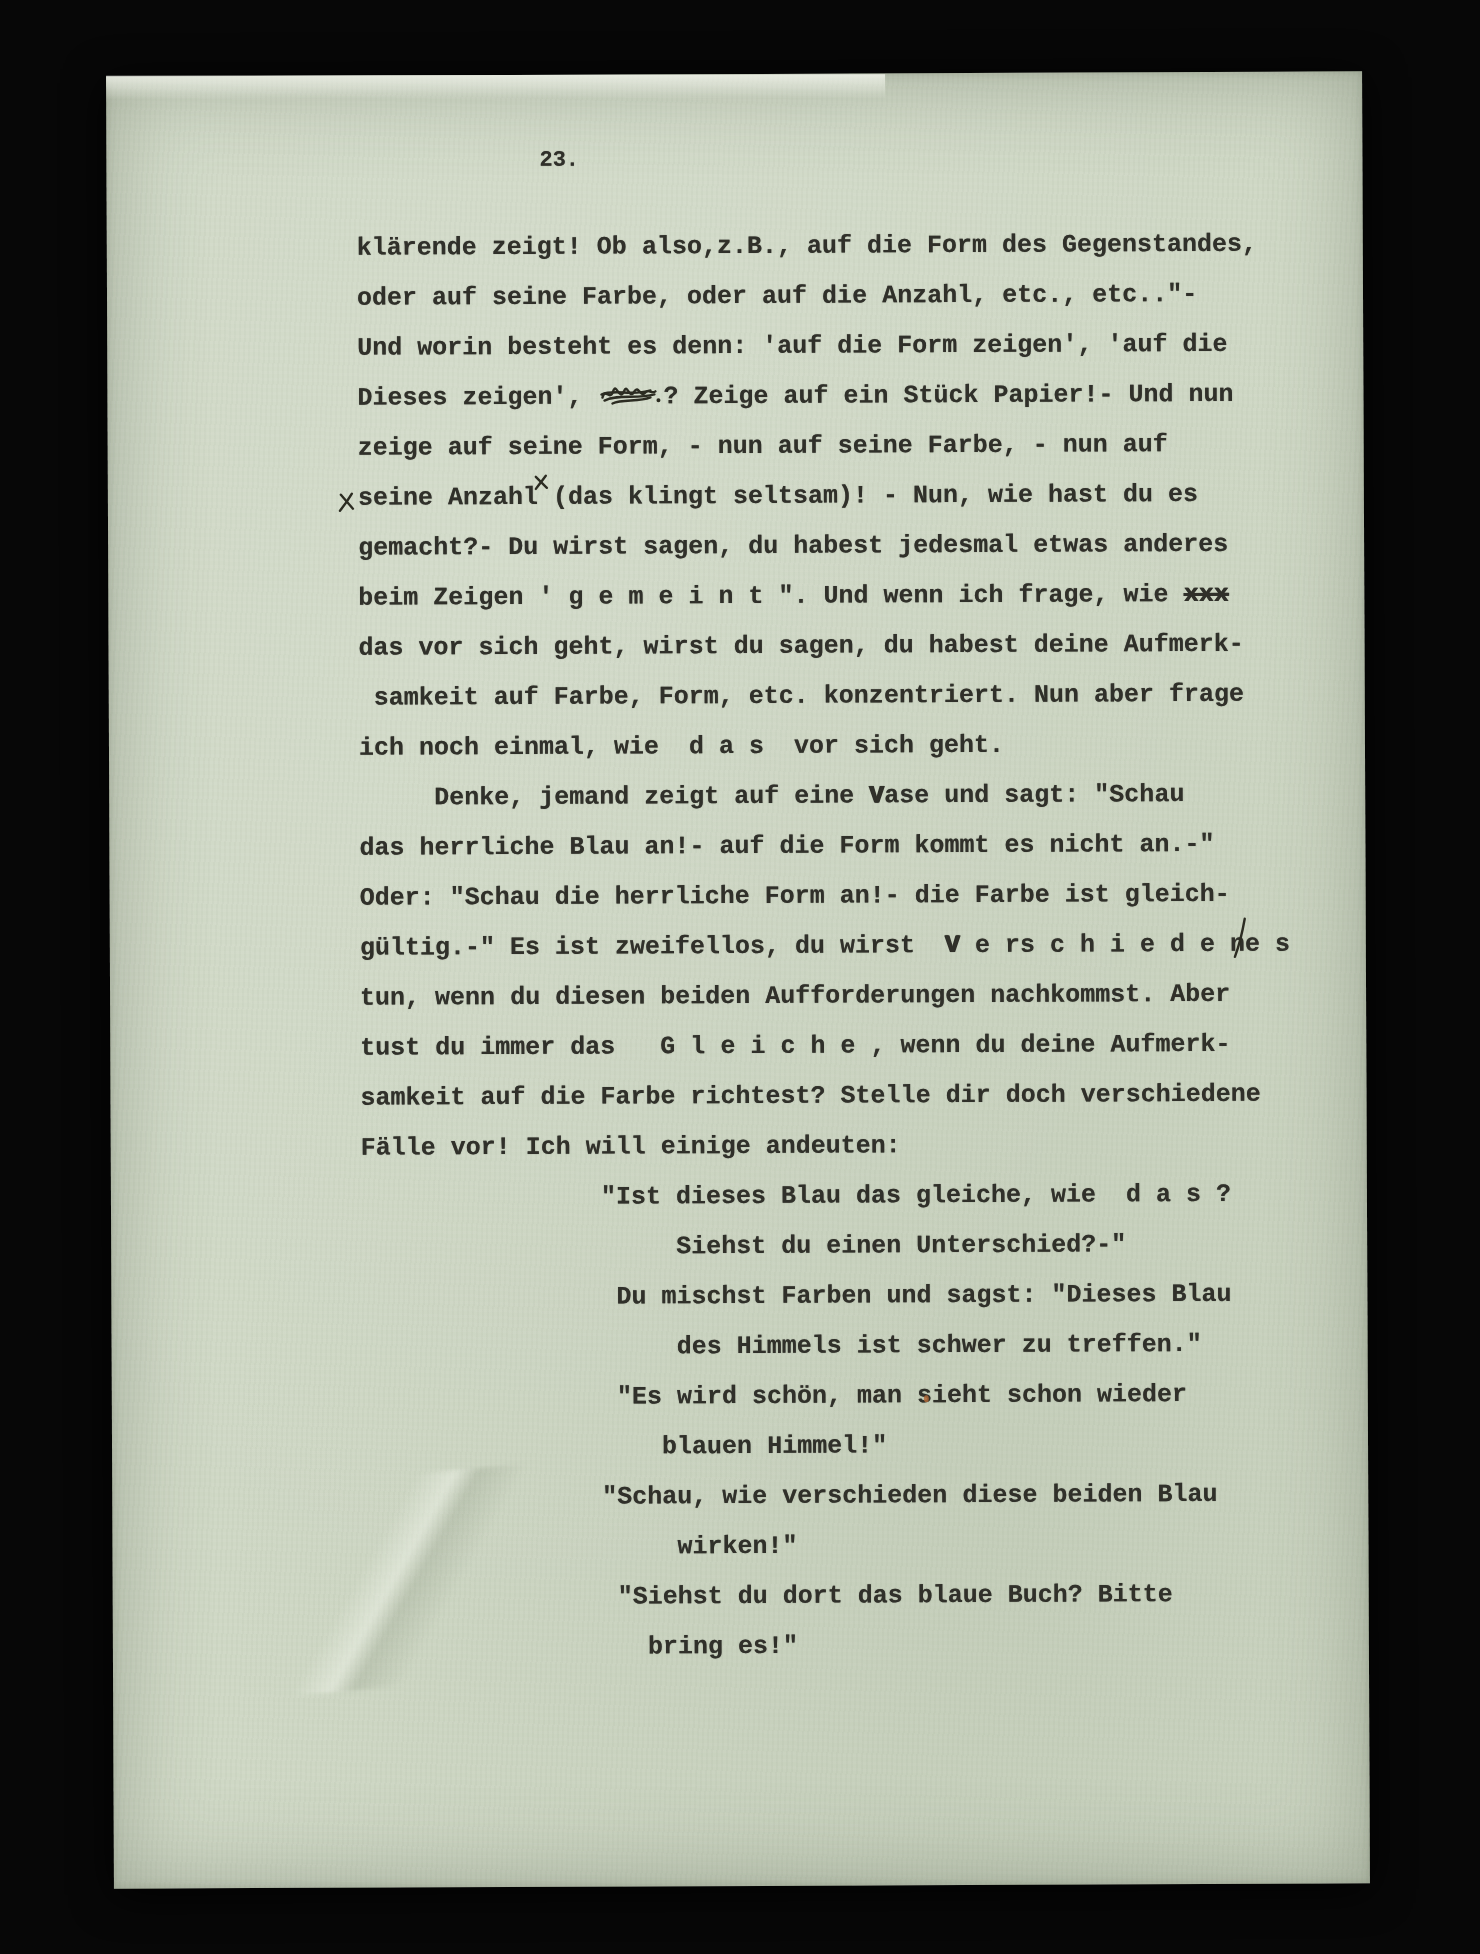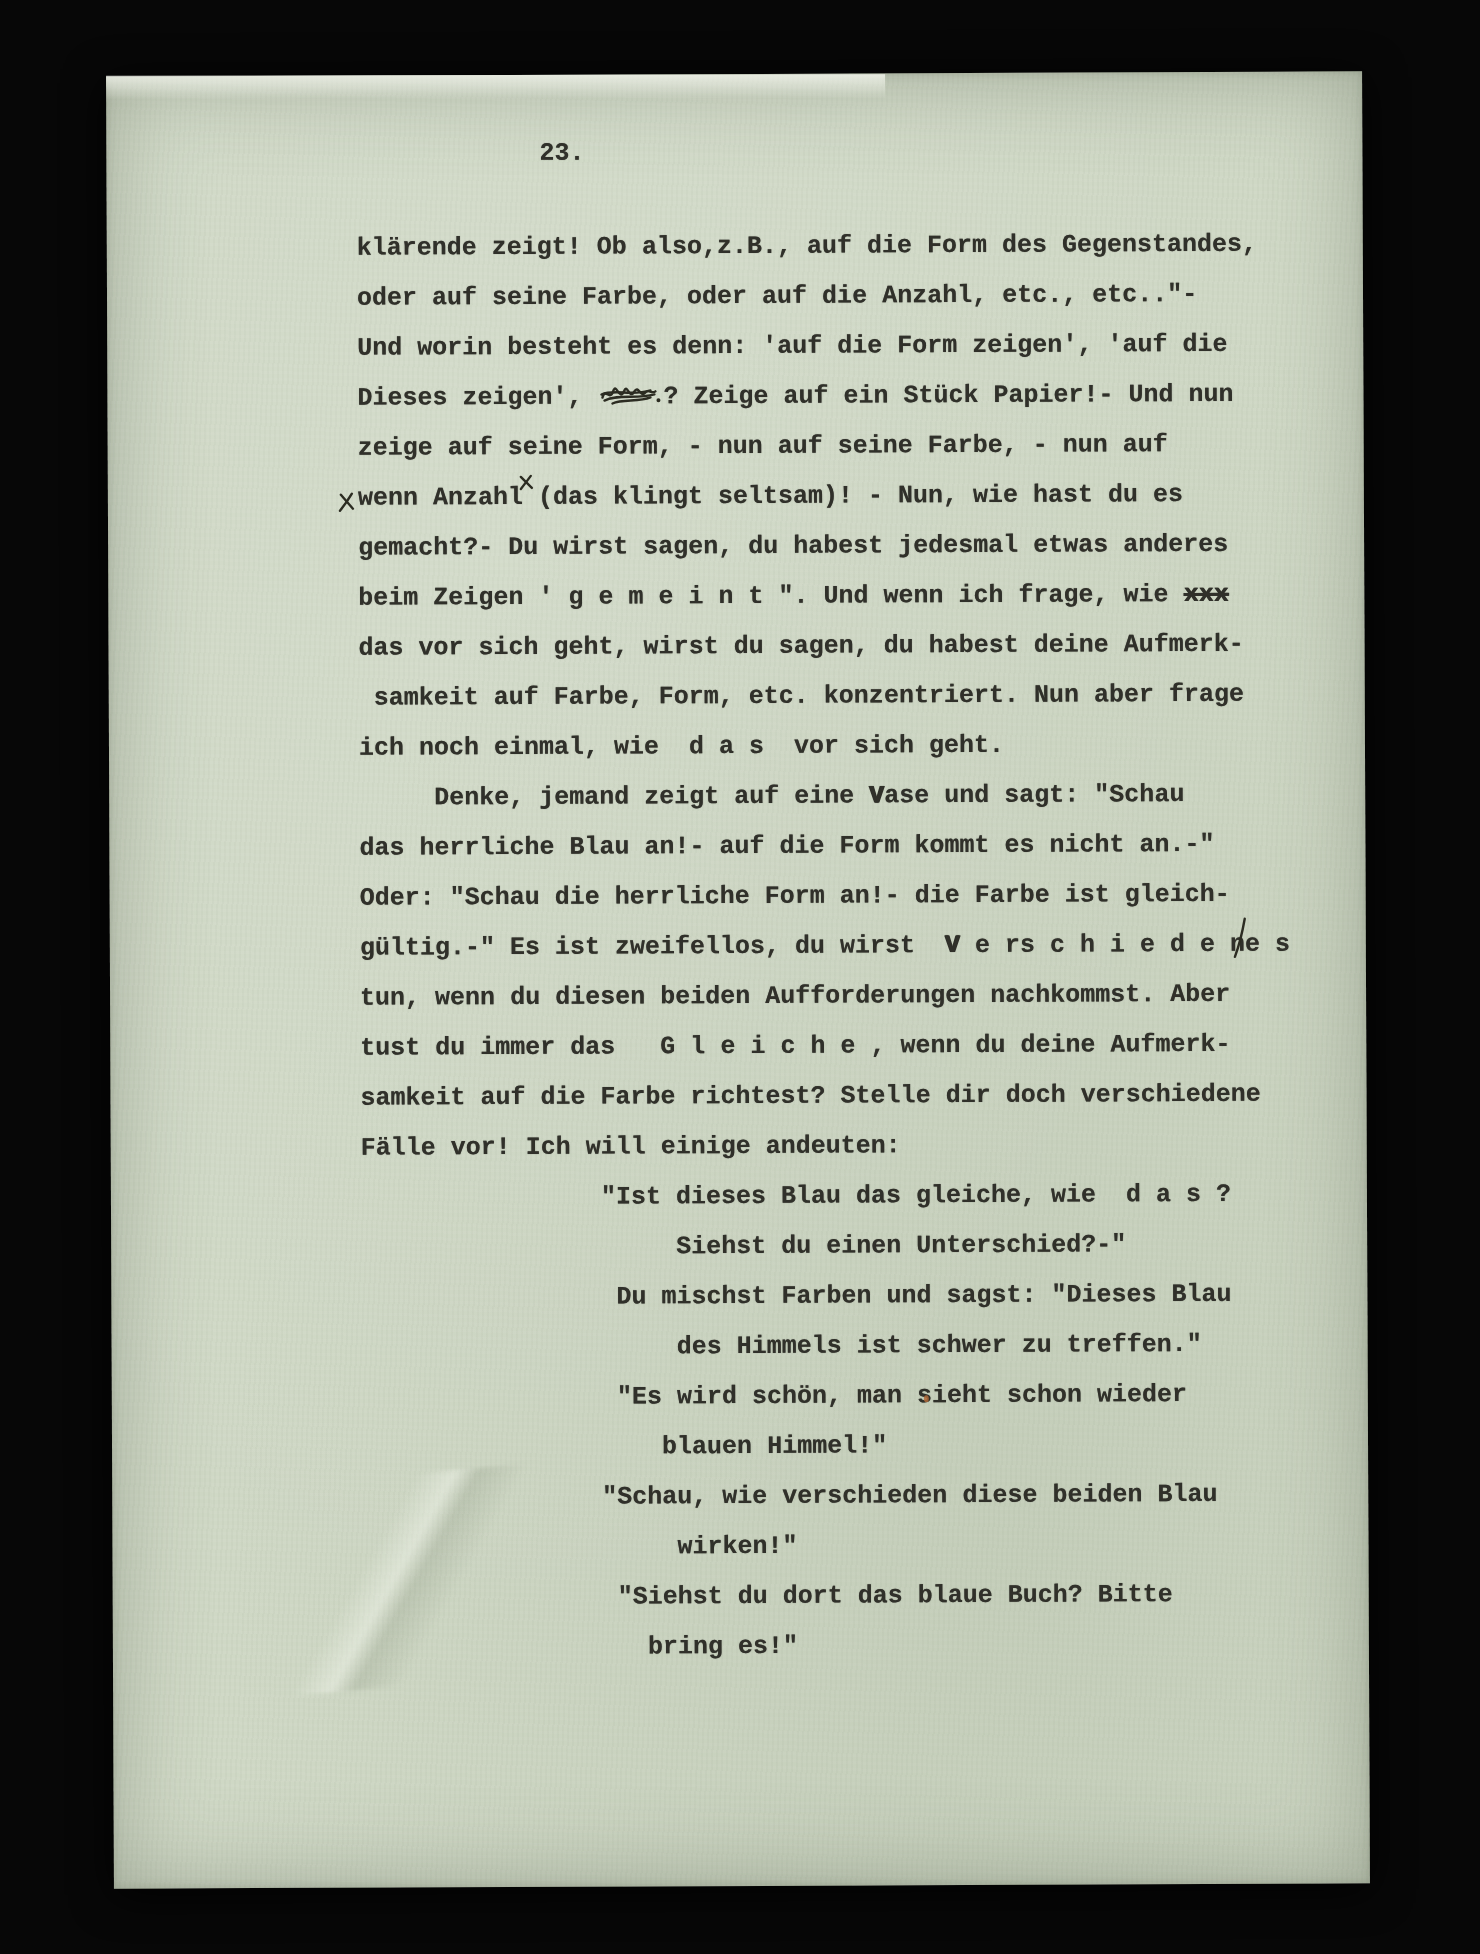--- a/index.html
+++ b/index.html
@@ -38,22 +38,22 @@
     background:linear-gradient(125deg, transparent 40%, rgba(242,246,236,0.45) 48%, rgba(108,120,98,0.18) 53%, transparent 63%);
     filter:blur(2px);
     transform:rotate(-5deg);
   }
   .speck{
     position:absolute;left:812px;top:1322px;
     width:5px;height:7px;border-radius:50%;
     background:#b06a3a;opacity:0.85;
   }
   .page-number{
-    position:absolute;left:433px;top:64px;
-    font-size:25px;font-weight:700;
+    position:absolute;left:433px;top:73px;
+    font-size:22px;font-weight:700;
     color:#30302a;
     text-shadow:0 0 0.8px rgba(48,48,42,0.7);
   }
   .text-block{
     position:absolute;left:250px;top:148px;
     width:1000px;
   }
   .tline{
     white-space:pre;
     height:50px;line-height:50px;
@@ -96,21 +96,21 @@
     <path d="M4 16 C7 5,11 21,15 9 C18 1,21 21,26 9 C29 2,31 19,36 10 C40 3,42 17,47 11 C50 7,53 13,57 10"></path>
     <path d="M3 13 C16 7,33 15,52 9"></path>
     <path d="M6 19 C20 12,38 18,56 13"></path>
     <path d="M14 22 C24 17,40 21,52 16"></path>
     <circle cx="60" cy="19" r="2"></circle>
   </svg></span><span>? Zeige auf ein Stück Papier!- Und nun</span></div>
       <div class="tline"><span>zeige auf seine Form, - nun auf seine Farbe, - nun auf</span></div>
       <div class="tline"><span class="mk ins-low"><svg width="18" height="22" viewBox="0 0 18 22">
     <path d="M3 4 L15 18"></path>
     <path d="M14 3 C11 8,7 14,2 20"></path>
-  </svg></span><span>wenn Anzahl</span><span class="mk ins-high"><svg width="15" height="17" viewBox="0 0 15 17">
+  </svg></span><span>seine Anzahl</span><span class="mk ins-high"><svg width="15" height="17" viewBox="0 0 15 17">
     <path d="M2 3 L13 14"></path>
     <path d="M12 2 C9 6,6 10,2 15"></path>
   </svg></span><span> (das klingt seltsam)! - Nun, wie hast du es</span></div>
       <div class="tline"><span>gemacht?- Du wirst sagen, du habest jedesmal etwas anderes</span></div>
       <div class="tline"><span>beim Zeigen ' g e m e i n t ". Und wenn ich frage, wie </span><span class="struck">xxx</span></div>
       <div class="tline"><span>das vor sich geht, wirst du sagen, du habest deine Aufmerk-</span></div>
       <div class="tline"><span> samkeit auf Farbe, Form, etc. konzentriert. Nun aber frage</span></div>
       <div class="tline"><span>ich noch einmal, wie  d a s  vor sich geht.</span></div>
       <div class="tline"><span>     Denke, jemand zeigt auf eine </span><span class="heavy">V</span><span>ase und sagt: "Schau</span></div>
       <div class="tline"><span>das herrliche Blau an!- auf die Form kommt es nicht an.-"</span></div>

